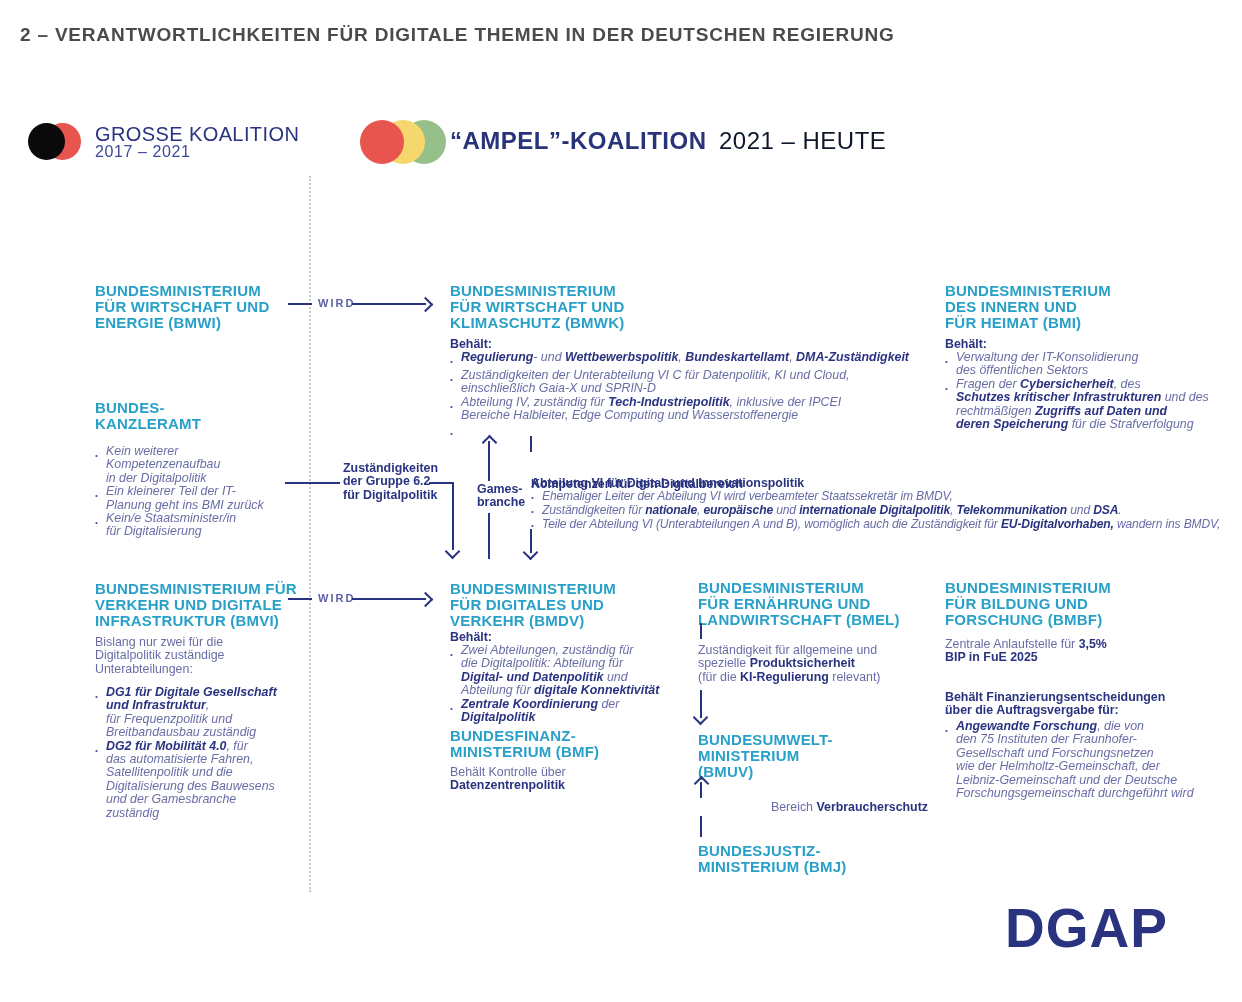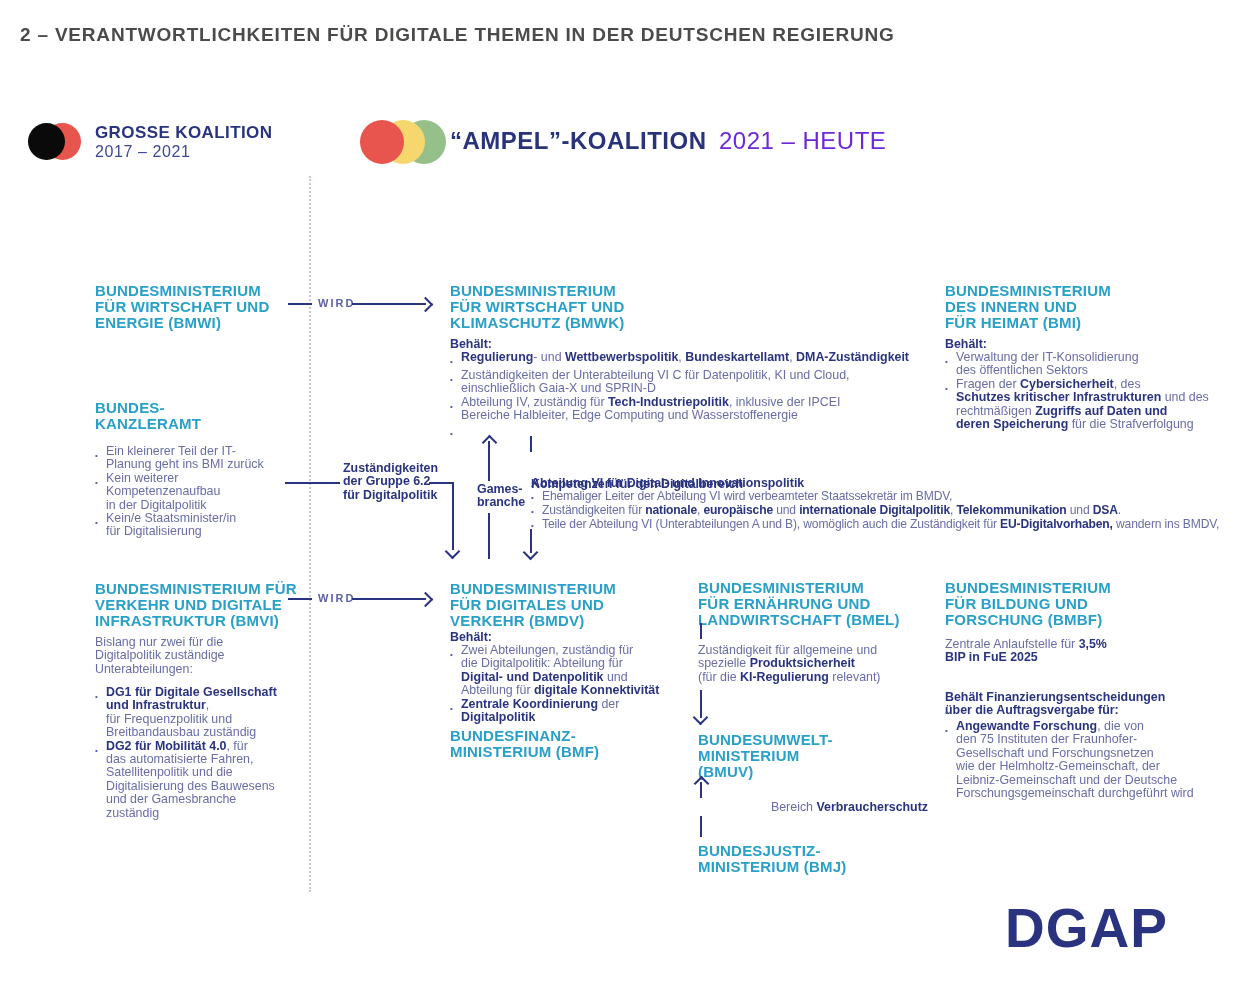--- a/index.html
+++ b/index.html
@@ -2,31 +2,31 @@
 <html><head>
 <meta charset="utf-8">
 <style>
   html,body{margin:0;padding:0;background:#fff;}
   .stage{position:relative;width:1242px;height:1002px;background:#ffffff;overflow:hidden;
          font-family:"Liberation Sans",sans-serif;}
   .abs{position:absolute;}
   .pagetitle{font-size:19px;font-weight:700;letter-spacing:.8px;color:#4b4b4a;white-space:nowrap;}
   .sep{border-left:2px dotted #c3cbd9;width:0;}
   .circle{position:absolute;border-radius:50%;}
-  .leg-label{font-size:17px;font-weight:700;letter-spacing:.4px;color:#293380;white-space:nowrap;}
+  .leg-label{font-size:20px;font-weight:400;letter-spacing:.4px;color:#293380;white-space:nowrap;}
   .leg-years{font-size:16px;font-weight:400;letter-spacing:.6px;color:#3d4899;white-space:nowrap;}
   .ampel-title{font-size:24px;font-weight:800;letter-spacing:.5px;color:#283379;white-space:nowrap;}
-  .ampel-years{font-size:24px;font-weight:400;letter-spacing:.5px;color:#6d28d9;}
+  .ampel-years{font-size:24px;font-weight:400;letter-spacing:.5px;color:#0f172a;}
   .h-cyan{font-size:15px;line-height:16px;font-weight:700;letter-spacing:.2px;color:#29a0c8;
           white-space:pre-line;margin:0;}
   .body,.btext{font-size:12.4px;line-height:13.4px;color:#696da6;white-space:pre-line;}
   .b{color:#293380;font-weight:700;}
   .boldnavy{font-size:12.4px;line-height:13.4px;font-weight:700;color:#293380;white-space:pre-line;}
   .bullets{display:flex;flex-direction:column;}
-  .bullet{display:flex;align-items:flex-start;}
+  .bullet{display:flex;align-items:flex-start;font-style:italic;}
   .dot{flex:0 0 11px;width:11px;color:#4c57a3;}
   .dot::before{content:"•";font-size:8px;position:relative;top:-1px;}
   .line{position:absolute;background:#293380;}
   .hline{height:2px;} .vline{width:2px;}
   .chev{position:absolute;width:9px;height:9px;border-right:2px solid #293380;border-bottom:2px solid #293380;background:transparent;}
   .chev.down{transform:rotate(45deg);}
   .chev.right{transform:rotate(-45deg);}
   .chev.up{transform:rotate(-135deg);}
   .wird{font-size:11px;font-weight:600;letter-spacing:2px;color:#5d61a5;}
   .tight{font-size:12.1px;letter-spacing:-0.15px;}
@@ -108,28 +108,28 @@
 rechtmäßigen </span><span class="b">Zugriffs auf Daten und
 deren Speicherung</span><span> für die Strafverfolgung</span></span>
       </div>
   </div>
 
   <h2 class="abs h-cyan" style="left:95px;top:400px;">BUNDES-
 KANZLERAMT</h2>
   <div class="abs bullets" style="left:95px;top:445px;width:205px;">
     <div class="bullet">
         <span class="dot"></span>
-        <span class="btext"><span>Ein kleinerer Teil der IT-
-Planung geht ins BMI zurück</span></span>
-      </div>
-    <div class="bullet">
-        <span class="dot"></span>
         <span class="btext"><span>Kein weiterer
 Kompetenzenaufbau
 in der Digitalpolitik</span></span>
+      </div>
+    <div class="bullet">
+        <span class="dot"></span>
+        <span class="btext"><span>Ein kleinerer Teil der IT-
+Planung geht ins BMI zurück</span></span>
       </div>
     <div class="bullet">
         <span class="dot"></span>
         <span class="btext"><span>Kein/e Staatsminister/in
 für Digitalisierung</span></span>
       </div>
   </div>
 
   <div class="abs line hline" style="left:285px;top:482px;width:55px;"></div>
   <div class="abs boldnavy" style="left:343px;top:462px;">Zuständigkeiten
@@ -208,20 +208,22 @@
 Abteilung für </span><span class="b">digitale Konnektivität</span></span>
       </div>
     <div class="bullet">
         <span class="dot"></span>
         <span class="btext"><span class="b">Zentrale Koordinierung</span><span> der </span><span class="b">Digitalpolitik</span></span>
       </div>
   </div>
 
   <h2 class="abs h-cyan" style="left:450px;top:728px;">BUNDESFINANZ-
 MINISTERIUM (BMF)</h2>
+  <div class="abs body" style="left:450px;top:766px;width:220px;"><span>Behält Kontrolle über
+</span><span class="b">Datenzentrenpolitik</span></div>
 
   <h2 class="abs h-cyan" style="left:698px;top:580px;">BUNDESMINISTERIUM
 FÜR ERNÄHRUNG UND
 LANDWIRTSCHAFT (BMEL)</h2>
   <div class="abs line vline" style="left:700px;top:623px;height:16px;"></div>
   <div class="abs body" style="left:698px;top:644px;width:230px;"><span>Zuständigkeit für allgemeine und
 spezielle </span><span class="b">Produktsicherheit</span><span>
 (für die </span><span class="b">KI-Regulierung</span><span> relevant)</span></div>
   <div class="abs line vline" style="left:700px;top:690px;height:28px;"></div>
   <div class="chev down" style="left:695px;top:712px;"></div>

